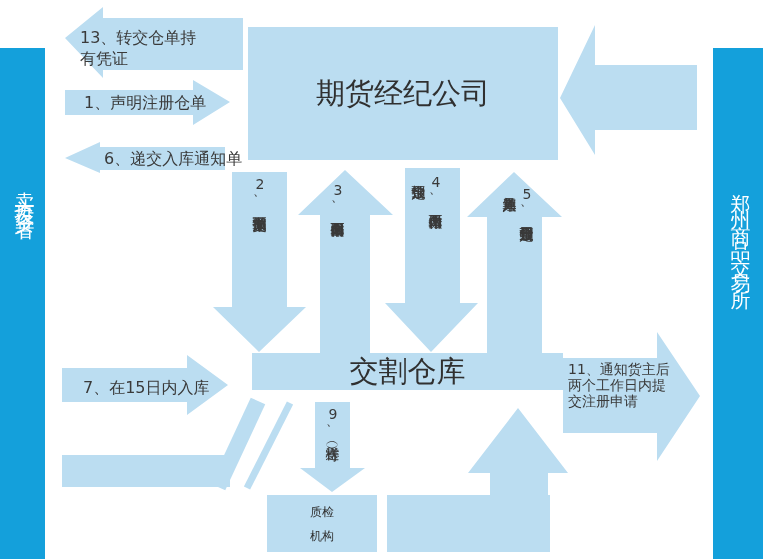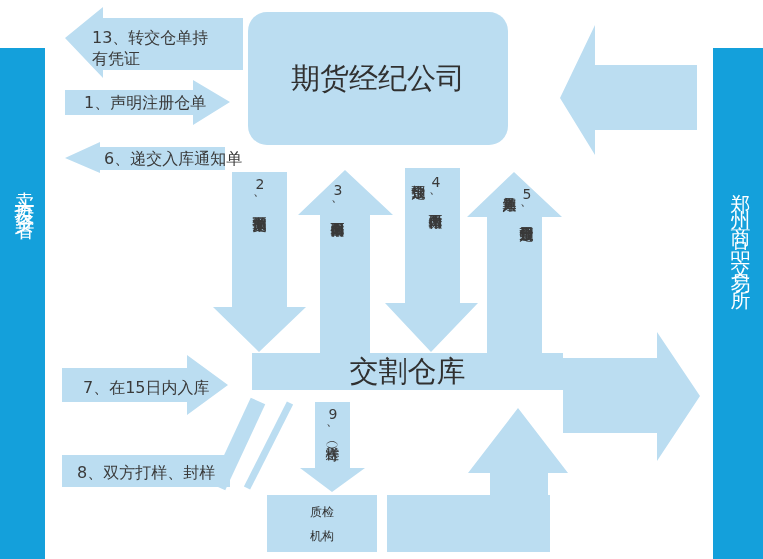--- a/index.html
+++ b/index.html
@@ -38,33 +38,33 @@
     <line class="stripe" x1="247" y1="488" x2="290" y2="403" stroke-width="7"></line>
   </svg>
 
   <div class="bar" style="left:0;top:48;top:48px;width:45px;height:511px;">
     <div class="sidebar-text" style="left:12px;top:128px;letter-spacing:7px;">卖方投资者</div>
   </div>
   <div class="bar" style="left:713px;top:48px;width:50px;height:511px;">
     <div class="sidebar-text" style="left:15px;top:130px;letter-spacing:16px;">郑州商品交易所</div>
   </div>
 
-  <div class="node" style="left:248px;top:12px;width:260px;height:133px;font-size:29px;border-radius:19px;">
+  <div class="node" style="left:248px;top:27px;width:310px;height:133px;font-size:29px;">
     <span>期货经纪公司</span>
   </div>
   <div class="node" style="left:252px;top:353px;width:311px;height:37px;font-size:29px;">
     <span>交割仓库</span>
   </div>
   <div class="node" style="left:267px;top:495px;width:110px;height:57px;font-size:12px;line-height:24px;white-space:pre-line;text-align:center;">
     <span>质检
 机构</span>
   </div>
 
   <div class="shape" style="left:65px;top:7px;width:178px;height:71px;clip-path:polygon(38px 0,38px 11px,178px 11px,178px 63px,38px 63px,38px 71px,0 31px);"></div>
-  <div class="lbl" style="left:92px;top:27px;">13、转交仓单持
+  <div class="lbl" style="left:80px;top:27px;">13、转交仓单持
 有凭证</div>
 
   <div class="shape" style="left:65px;top:80px;width:165px;height:45px;clip-path:polygon(0 10px,128px 10px,128px 0,165px 22px,128px 45px,128px 35px,0 35px);"></div>
   <div class="lbl" style="left:84px;top:92px;">1、声明注册仓单</div>
 
   <div class="shape" style="left:65px;top:142px;width:160px;height:31px;clip-path:polygon(35px 0,35px 5px,160px 5px,160px 28px,35px 28px,35px 31px,0 16px);"></div>
   <div class="lbl" style="left:104px;top:148px;">6、递交入库通知单</div>
 
   <div class="shape" style="left:560px;top:25px;width:137px;height:130px;clip-path:polygon(35px 0,35px 40px,137px 40px,137px 105px,35px 105px,35px 130px,0 73px);"></div>
 
@@ -79,23 +79,25 @@
 纳预报定金</div>
 
   <div class="shape" style="left:467px;top:172px;width:95px;height:181px;clip-path:polygon(47px 0,95px 45px,75px 45px,75px 181px,20px 181px,20px 45px,0 45px);"></div>
   <div class="v" style="left:501px;top:186px;">5、收到预报定金当日开
 具入库通知单</div>
 
   <div class="shape" style="left:62px;top:355px;width:166px;height:60px;clip-path:polygon(0 13px,125px 13px,125px 0,166px 30px,125px 60px,125px 47px,0 47px);"></div>
   <div class="lbl" style="left:83px;top:377px;">7、在15日内入库</div>
 
   <div class="shape" style="left:62px;top:455px;width:168px;height:32px;"></div>
-  <div class="lbl" style="left:77px;top:462px;">8、双方打样、封样</div>
 
   <div class="shape" style="left:563px;top:332px;width:137px;height:129px;clip-path:polygon(0 26px,94px 26px,94px 0,137px 64px,94px 129px,94px 101px,0 101px);"></div>
+  <div class="lbl" style="left:568px;top:361px;font-size:14px;line-height:16px;">11、通知货主后
+两个工作日内提
+交注册申请</div>
 
   <div class="shape" style="left:300px;top:402px;width:65px;height:90px;clip-path:polygon(15px 0,50px 0,50px 66px,65px 66px,32px 90px,0 66px,15px 66px);"></div>
   <div class="v" style="left:324px;top:406px;">9、寄（送）样</div>
 
   <div class="shape" style="left:468px;top:408px;width:100px;height:89px;clip-path:polygon(50px 0,100px 65px,80px 65px,80px 89px,22px 89px,22px 65px,0 65px);"></div>
   <div class="shape" style="left:387px;top:495px;width:163px;height:57px;"></div>
 
 </div>
 
 </body></html>

